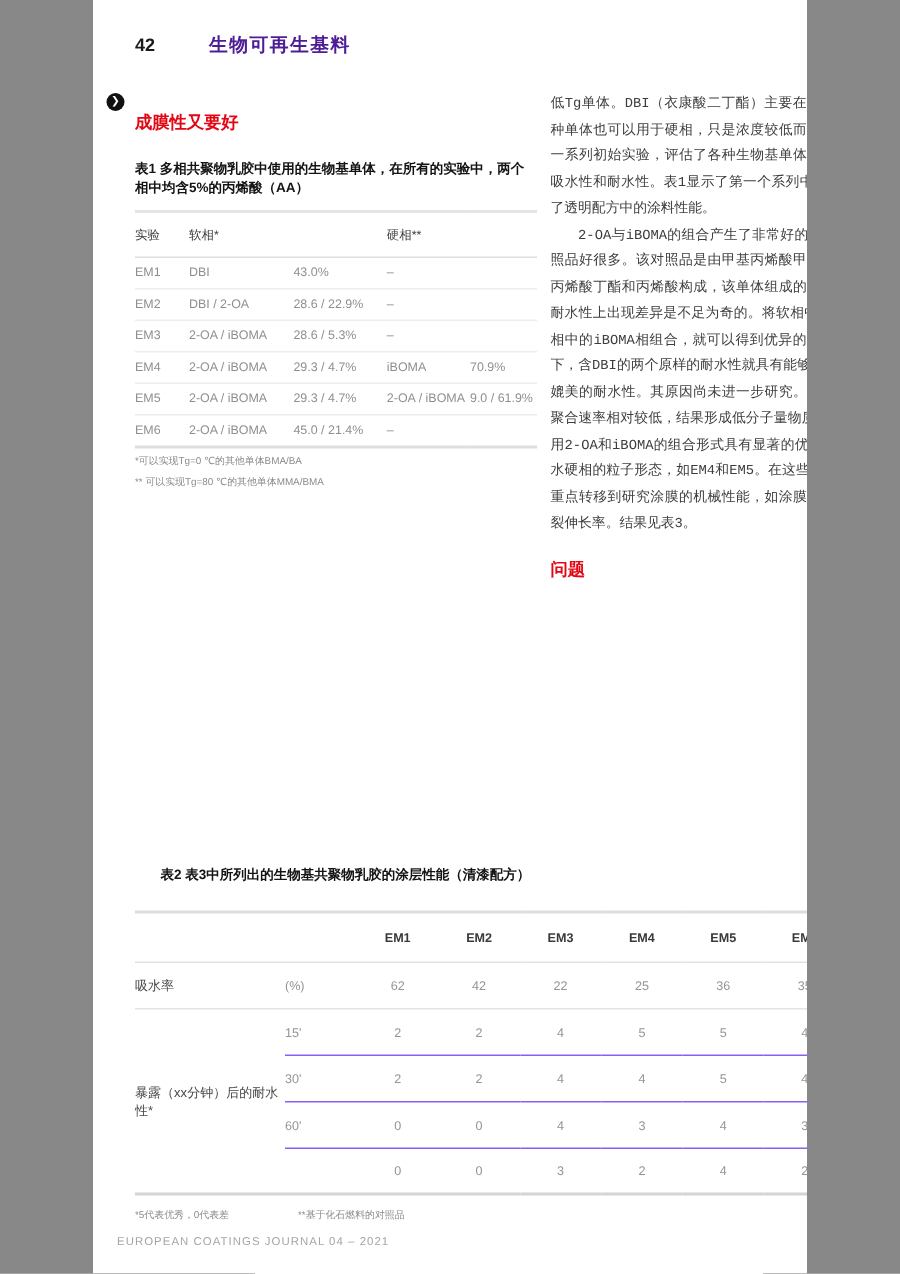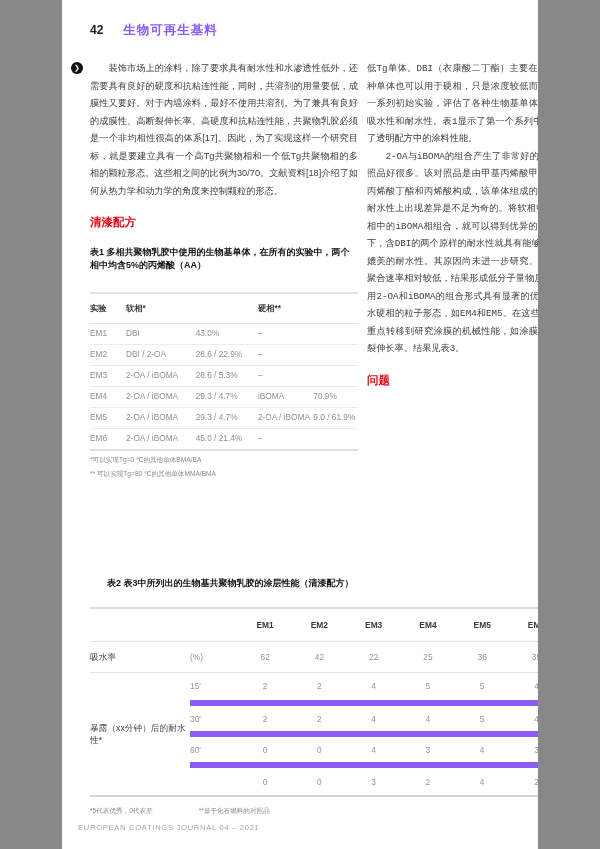--- a/index.html
+++ b/index.html
@@ -6,72 +6,71 @@
   html,body { background:#888; }
   .page {
     position:relative; width:476px; height:849px; margin:0 auto;
     background:#ffffff; overflow:hidden;
     font-family:"Liberation Sans","DejaVu Sans",sans-serif;
     color:#3d3d3d;
   }
   
   .hdr { position:absolute; top:22px; left:28px; display:flex; align-items:baseline; gap:20px; }
   .pgnum { font-size:12px; font-weight:bold; color:#1a1a1a; }
-  .hdr-title { font-size:12.5px; font-weight:bold; color:#8b5cf6; letter-spacing:1px; }
+  .hdr-title { font-size:12.5px; font-weight:bold; color:#4c1d95; letter-spacing:1px;margin-left:16px; }
   
   .cont-icon {
     position:absolute; left:9px; top:62px; width:12px; height:12px; border-radius:50%;
     background:#111; color:#fff; font-size:7px; line-height:12px; text-align:center; font-weight:bold;
   }
   
   .col { position:absolute; top:60px; overflow:hidden; font-size:9.2px; line-height:17.5px; text-align:justify; }
   .col.left  { left:28px;  width:268px; height:502px; }
   .col.right { left:305px; width:266px; height:502px;font-family:Liberation Mono, monospace; }
   .col p.ind { text-indent:2em; }
   h2.sec { font-size:11.5px; font-weight:bold; color:#e30613; margin:14px 0 6px 0; }
-  .tcap { font-size:9px; font-weight:bold; color:#141414; line-height:13px; margin:14px 0 20px 0; text-align:left; }
+  .tcap { font-size:9px; font-weight:bold; color:#141414; line-height:13px; margin:14px 0 8px 0; text-align:left; }
   
   table { border-collapse:collapse; width:100%; }
   .t1 { border-top:2px solid #e4e4e4; font-size:8.3px; }
-  .t1 th { font-weight:bold; color:#3c3c3c; padding:6px 0; border-bottom:1px solid #dedede; }
+  .t1 th { font-weight:normal; color:#3c3c3c; padding:6px 0; border-bottom:1px solid #dedede; }
   .t1 th:first-child { text-align:left; }
   .t1 td { color:#8f8f8f; height:21px; border-bottom:1px solid #ececec; }
   .t1 td:first-child { text-align:left; }
   .t1 tr:last-child td { border-bottom:2px solid #dedede; }
   .fn { font-size:6.6px; color:#8a8a8a; line-height:10px; margin-top:4px; text-align:left; }
   
   .t2sec { position:absolute; left:28px; top:560px; width:544px; }
   .t2 { border-top:2px solid #dedede; border-bottom:2px solid #d4d4d4; font-size:8.4px; margin-top:10px; }
   .t2 td { text-align:center; color:#949494; height:31px; }
   .t2 tr.hd td { font-weight:bold; color:#3a3a3a; height:33px; border-bottom:1px solid #e2e2e2; }
   .t2 td.lbl { text-align:left; color:#474747; width:100px; font-size:8.7px; line-height:12px; padding-right:4px; }
   .t2 td.unit { text-align:left; width:48px; color:#949494; }
   .t2 tr.full td { border-bottom:1px solid #e4e4e4;margin-top:16px; }
-  .t2 tr.part td:not(.lbl) { border-bottom:6px solid #8b5cf6; }
+  .t2 tr.part td:not(.lbl) { border-bottom:1px solid #8b5cf6; }
   .t2 tr.last td { border-bottom:none; }
   .t2-fns { display:flex; gap:46px; margin-top:9px; }
   .t2-fns .fn { margin-top:0; }
   
   .pfooter { position:absolute; left:16px; bottom:17px; font-size:7.6px; letter-spacing:0.7px; color:#a5a5a5; }
 </style>
 </head>
 <body>
 
 <div class="page">
 
   <div class="hdr">
     <span class="pgnum">42</span>
     <span class="hdr-title">生物可再生基料</span>
   </div>
 
   <span class="cont-icon">❯</span>
 
   <div class="col left">
-    <p class="ind">装饰市场上的涂料，除了要求具有耐水性和水渗透性低外，还需要具有良好的硬度和抗粘连性能，同时，共溶剂的用量要低，成膜性又要好。对于内墙涂料，最好不使用共溶剂。为了兼具有良好的成膜性、高断裂伸长率、高硬度和抗粘连性能，共聚物乳胶必须是一个非均相性很高的体系[17]。因此，为了实现这样一个研究目标，就是要建立具有一个高Tg共聚物相和一个低Tg共聚物相的多相的颗粒形态。这些相之间的比例为30/70。文献资料[18]介绍了如何从热力学和动力学的角度来控制颗粒的形态。</p>
-    <h2 class="sec">清漆配方</h2>
+    <h2 class="sec">成膜性又要好</h2>
     <p class="tcap">表1 多相共聚物乳胶中使用的生物基单体，在所有的实验中，两个相中均含5%的丙烯酸（AA）</p>
 
     <table class="t1">
       <thead>
         <tr>
           <th style="width:36px">实验</th>
           <th colspan="2" style="width:124px">软相*</th>
           <th colspan="2">硬相**</th>
         </tr>
       </thead>

